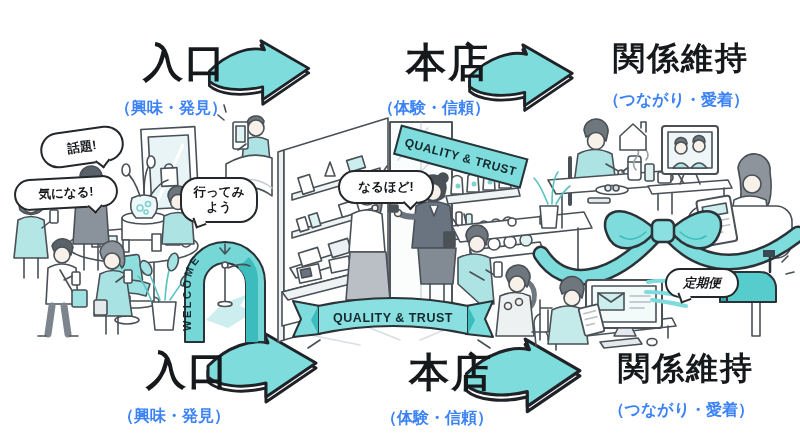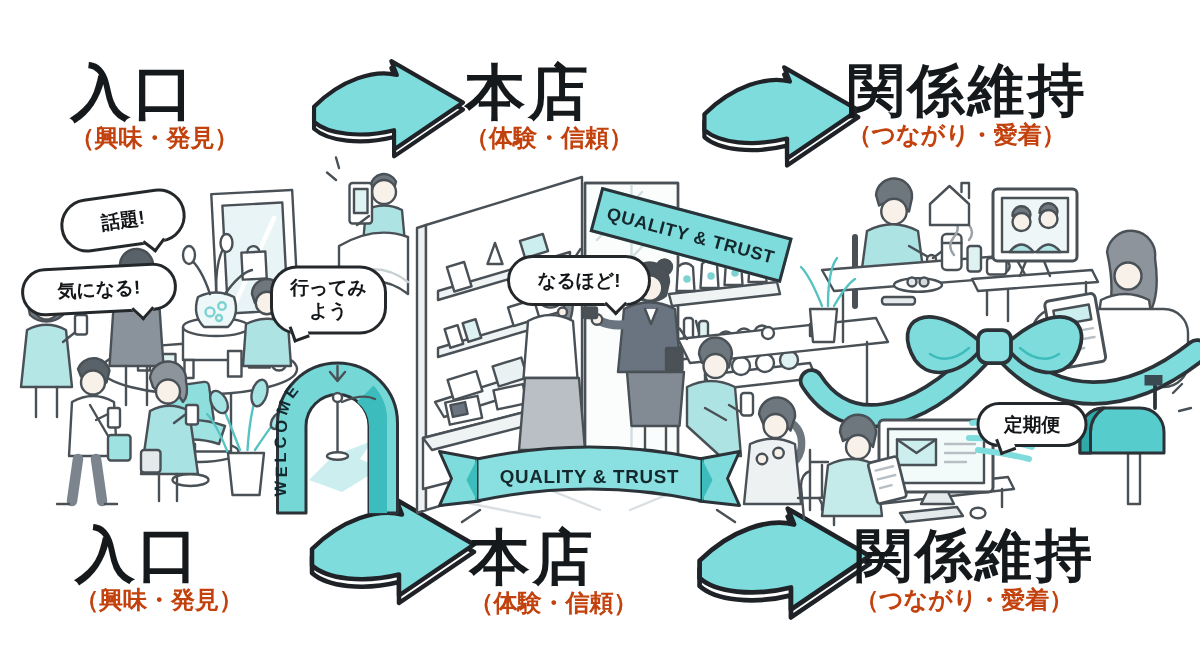--- a/index.html
+++ b/index.html
@@ -1,22 +1,22 @@
 <!DOCTYPE html>
 <html><head>
 <meta charset="utf-8">
 <style>
   html,body{margin:0;padding:0;background:#fff;}
   .stage{position:relative;width:800px;height:436px;background:#fff;overflow:hidden;
          font-family:"Liberation Sans",sans-serif;color:#1b1f23;}
   .art{position:absolute;left:0;top:0;width:800px;height:436px;}
-  .stage-col{position:absolute;text-align:left;}
+  .stage-col{position:absolute;text-align:right;}
   .title{font-size:40px;font-weight:900;letter-spacing:2px;line-height:1.0;color:#16191c;}
-  .title.small{font-size:38px;}
-  .subtitle{font-size:16px;font-weight:800;margin-top:0;color:#c2410c;}
+  .title.small{font-size:32px;}
+  .subtitle{font-size:16px;font-weight:800;margin-top:16px;color:#3b82f6;}
   .bubble{position:absolute;background:#fff;border:2px solid #24282b;border-radius:18px;
           padding:3px 8px;font-size:12.5px;font-weight:800;line-height:1.2;color:#141719;
           display:flex;align-items:center;justify-content:center;text-align:center;z-index:5;}
   .bubble::after{content:"";position:absolute;width:9px;height:9px;background:#fff;transform:rotate(45deg);}
   .tail-br::after{bottom:-6px;right:16px;border-right:2px solid #24282b;border-bottom:2px solid #24282b;}
   .tail-bl::after{bottom:-6px;left:12px;border-right:2px solid #24282b;border-bottom:2px solid #24282b;transform:rotate(70deg);}
   .tail-l::after{left:-6px;top:38%;border-left:2px solid #24282b;border-bottom:2px solid #24282b;}
   .tail-r::after{right:-6px;top:42%;border-top:2px solid #24282b;border-right:2px solid #24282b;}
   .banner-top{position:absolute;left:397px;top:124px;width:128px;height:27px;background:#7edcdc;
           border:2px solid #2b3338;transform:rotate(15deg);transform-origin:0 50%;
@@ -390,18 +390,18 @@
 </div>
 <div class="stage-col" style="left:570px;top:352px;width:184px;">
   <div class="title small">関係維持</div>
   <div class="subtitle">（つながり・愛着）</div>
 </div>
 
 <div class="bubble tail-br" style="left:40px;top:129px;width:64px;height:26px;transform:rotate(-8deg);">話題!</div>
 <div class="bubble tail-br" style="left:14px;top:177px;width:84px;height:22px;transform:rotate(-3deg);">気になる!</div>
 <div class="bubble tail-bl" style="left:180px;top:177px;width:58px;height:36px;">行ってみよう</div>
 <div class="bubble tail-br" style="left:338px;top:170px;width:76px;height:24px;">なるほど!</div>
-<div class="bubble tail-bl" style="left:651px;top:268px;width:54px;height:20px;">定期便</div>
+<div class="bubble tail-bl" style="left:665px;top:268px;width:54px;height:20px;font-style:italic;">定期便</div>
 
 <div class="banner-top">QUALITY &amp; TRUST</div>
 <div class="ribbon-text">QUALITY &amp; TRUST</div>
 
 </div>
 
 </body></html>

